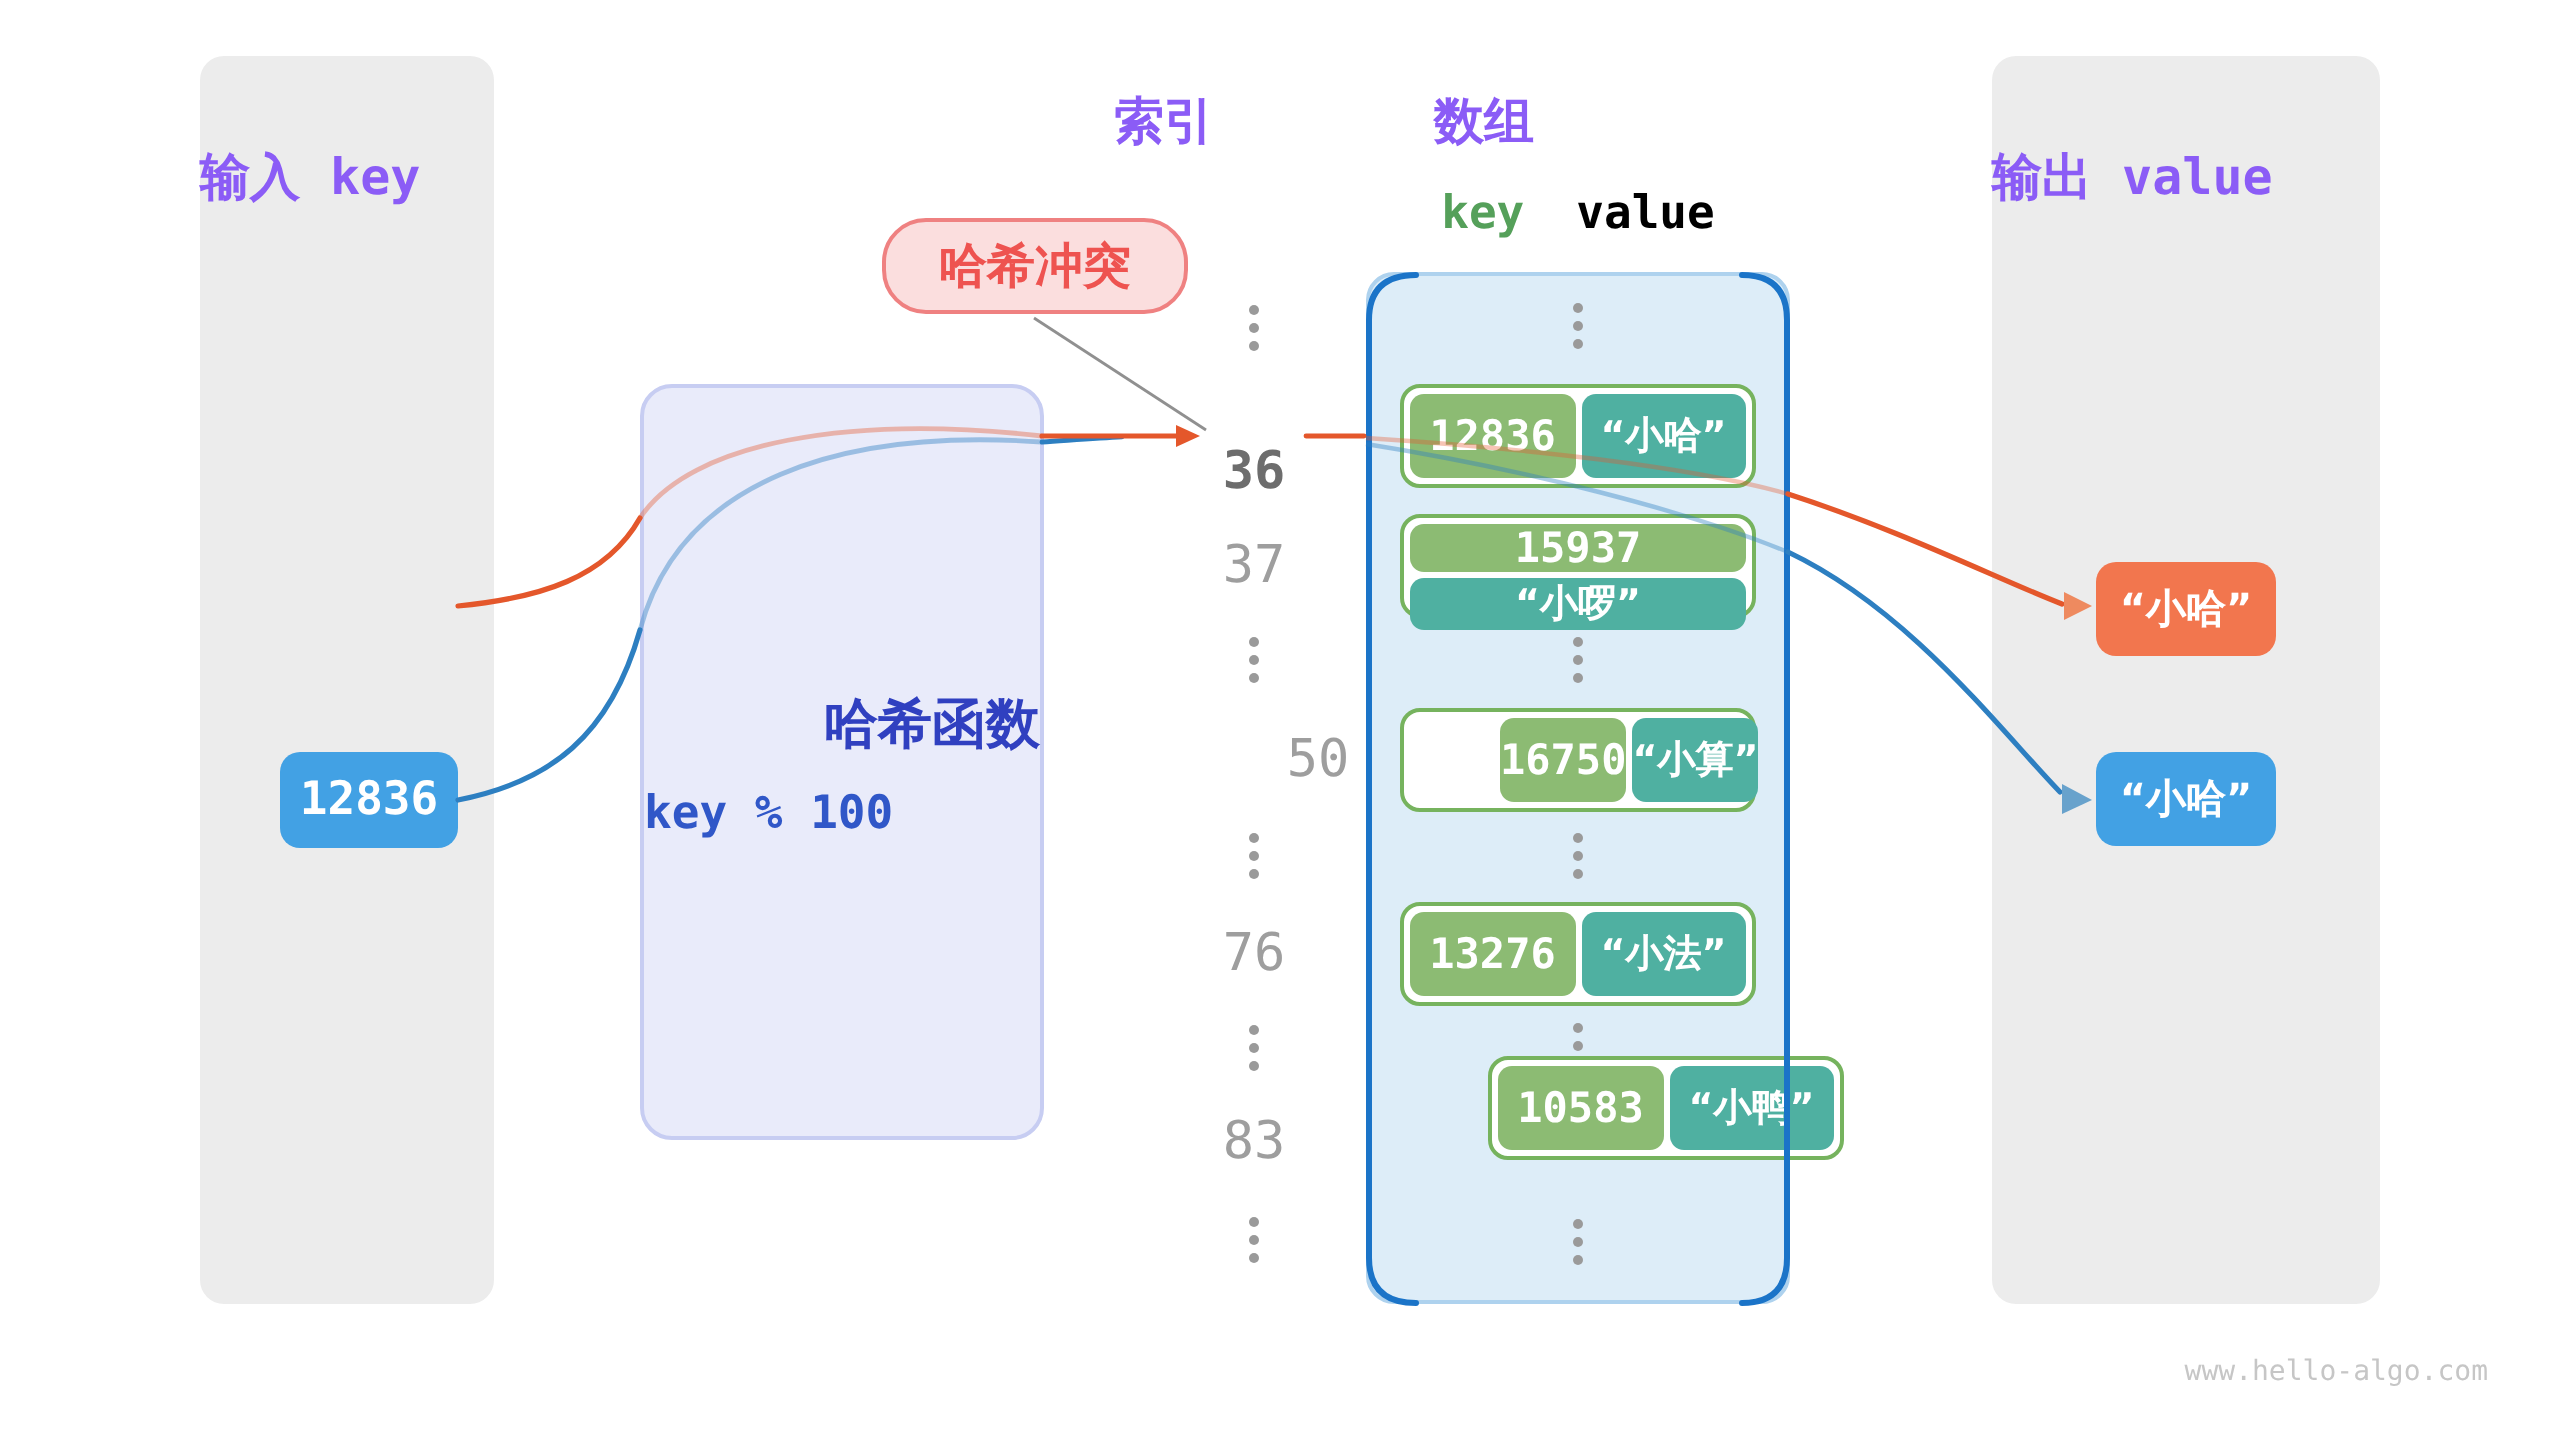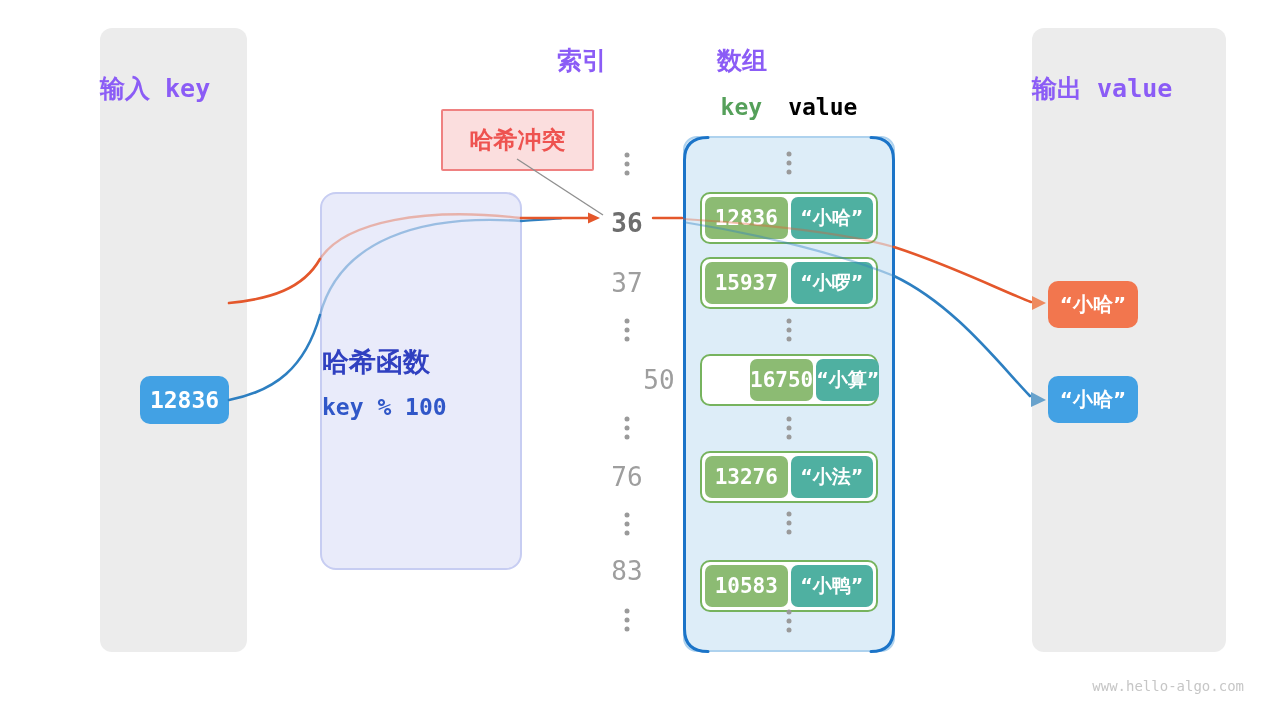--- a/index.html
+++ b/index.html
@@ -27,33 +27,33 @@
   .pill.val{font-family:"DejaVu Sans","Liberation Sans",sans-serif;font-weight:bold;font-size:20px;}
   .bg-orange{background:#f2764e;}
   .bg-blue{background:#42a1e4;}
 
   
   .hash-box{
     left:320px;top:192px;width:202px;height:378px;
     background:#e9ebfa;border:2px solid #c7cdf2;border-radius:16px;box-sizing:border-box;
   }
   .hash-name{
-    position:absolute;left:0;right:0;top:150px;text-align:left;
+    position:absolute;left:0;right:0;top:150px;text-align:right;
     font-size:27px;font-weight:600;color:#3040c0;
   }
   .hash-formula{
     position:absolute;left:0;right:0;top:200px;
     font-family:"DejaVu Sans Mono","Liberation Mono",monospace;
     font-size:23px;font-weight:600;color:#3057c8;white-space:nowrap;
   }
 
   
   .collision{
-    left:441px;top:109px;width:153px;height:62px;
-    background:#fbdede;border:2px solid #ef8181;border-radius:2px;box-sizing:border-box;
+    left:441px;top:109px;width:153px;height:48px;
+    background:#fbdede;border:2px solid #ef8181;border-radius:22px;box-sizing:border-box;
     display:flex;align-items:center;justify-content:center;
     font-size:24px;font-weight:bold;color:#ee5350;white-space:nowrap;
   }
 
   
   .idx{
     font-family:"DejaVu Sans Mono","Liberation Mono",monospace;
     font-size:26px;color:#9e9e9e;white-space:nowrap;
   }
   .idx.hl{font-weight:bold;color:#6d6d6d;}
@@ -97,21 +97,21 @@
 </style>
 </head>
 <body>
 
 <div class="canvas">
 
   <div class="abs panel" style="left:100px;top:28px;width:147px;height:624px;">
     <div class="panel-title" style="top:44px;">输入 key</div>
   </div>
 
-  <div class="abs panel" style="left:996px;top:28px;width:194px;height:624px;margin-left:36px;">
+  <div class="abs panel" style="left:996px;top:28px;width:194px;height:624px;">
     <div class="panel-title" style="top:44px;">输出 value</div>
   </div>
 
   <div class="abs panel-title" style="left:557px;top:44px;width:140px;">索引</div>
   <div class="abs panel-title" style="left:717px;top:44px;width:140px;">数组</div>
 
   <div class="abs kv-header">
     <span class="k">key</span>
     <span class="v">value</span>
   </div>
@@ -123,21 +123,21 @@
     <div class="hash-formula">key % 100</div>
   </div>
 
   <div class="abs collision">哈希冲突</div>
 
   <div class="abs vdots center-xy" style="left:627px;top:164px;">
       <i></i>
       <i></i>
       <i></i>
     </div>
-  <div class="abs idx hl center-xy" style="left:627px;top:223px;">36</div>
+  <div class="abs idx hl center-xy" style="left:627px;top:236px;">36</div>
   <div class="abs idx center-xy" style="left:627px;top:283px;">37</div>
   <div class="abs vdots center-xy" style="left:627px;top:330px;">
       <i></i>
       <i></i>
       <i></i>
     </div>
   <div class="abs idx center-xy" style="left:627px;top:380px;margin-left:32px;">50</div>
   <div class="abs vdots center-xy" style="left:627px;top:428px;">
       <i></i>
       <i></i>
@@ -161,21 +161,21 @@
   <div class="abs vdots center-xy" style="left:789px;top:163px;">
       <i></i>
       <i></i>
       <i></i>
     </div>
 
   <div class="row" style="top:192px;">
     <div class="cell key">12836</div>
     <div class="cell value">“小哈”</div>
   </div>
-  <div class="row" style="top:257px;">
+  <div class="row" style="top:257px;flex-direction:column;">
     <div class="cell key">15937</div>
     <div class="cell value">“小啰”</div>
   </div>
   <div class="abs vdots center-xy" style="left:789px;top:330px;">
       <i></i>
       <i></i>
       <i></i>
     </div>
   <div class="row" style="top:354px;padding-left:48px;">
     <div class="cell key">16750</div>
@@ -188,21 +188,21 @@
     </div>
   <div class="row" style="top:451px;">
     <div class="cell key">13276</div>
     <div class="cell value">“小法”</div>
   </div>
   <div class="abs vdots center-xy" style="left:789px;top:523px;">
       <i></i>
       <i></i>
       <i></i>
     </div>
-  <div class="row" style="top:560px;">
+  <div class="row" style="top:528px;margin-left:44px;">
     <div class="cell key">10583</div>
     <div class="cell value">“小鸭”</div>
   </div>
   <div class="abs vdots center-xy" style="left:789px;top:621px;">
       <i></i>
       <i></i>
       <i></i>
     </div>
 
   <div class="pill val bg-orange" style="left:1048px;top:281px;width:90px;height:47px;">“小哈”</div>

